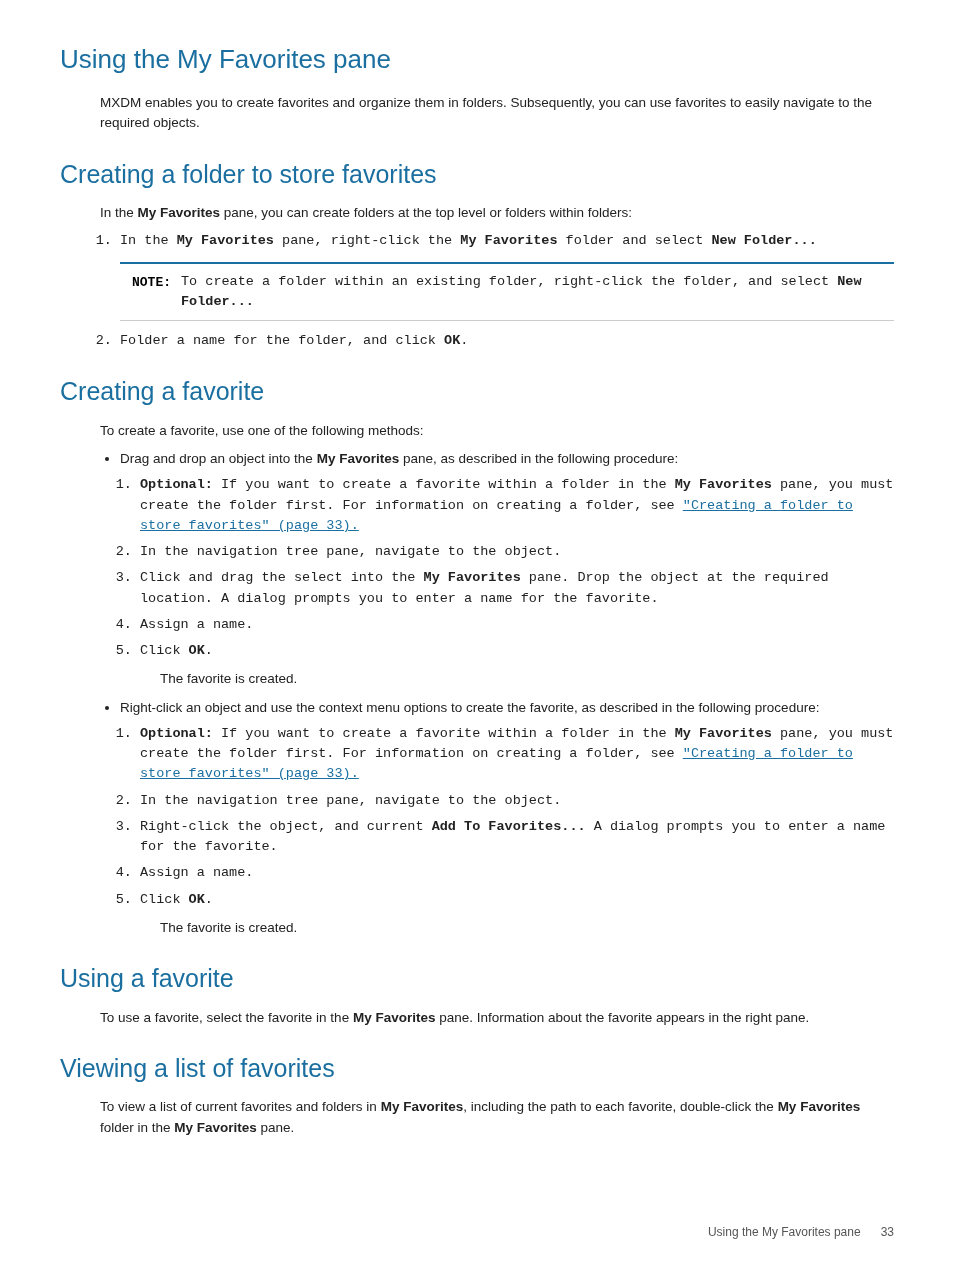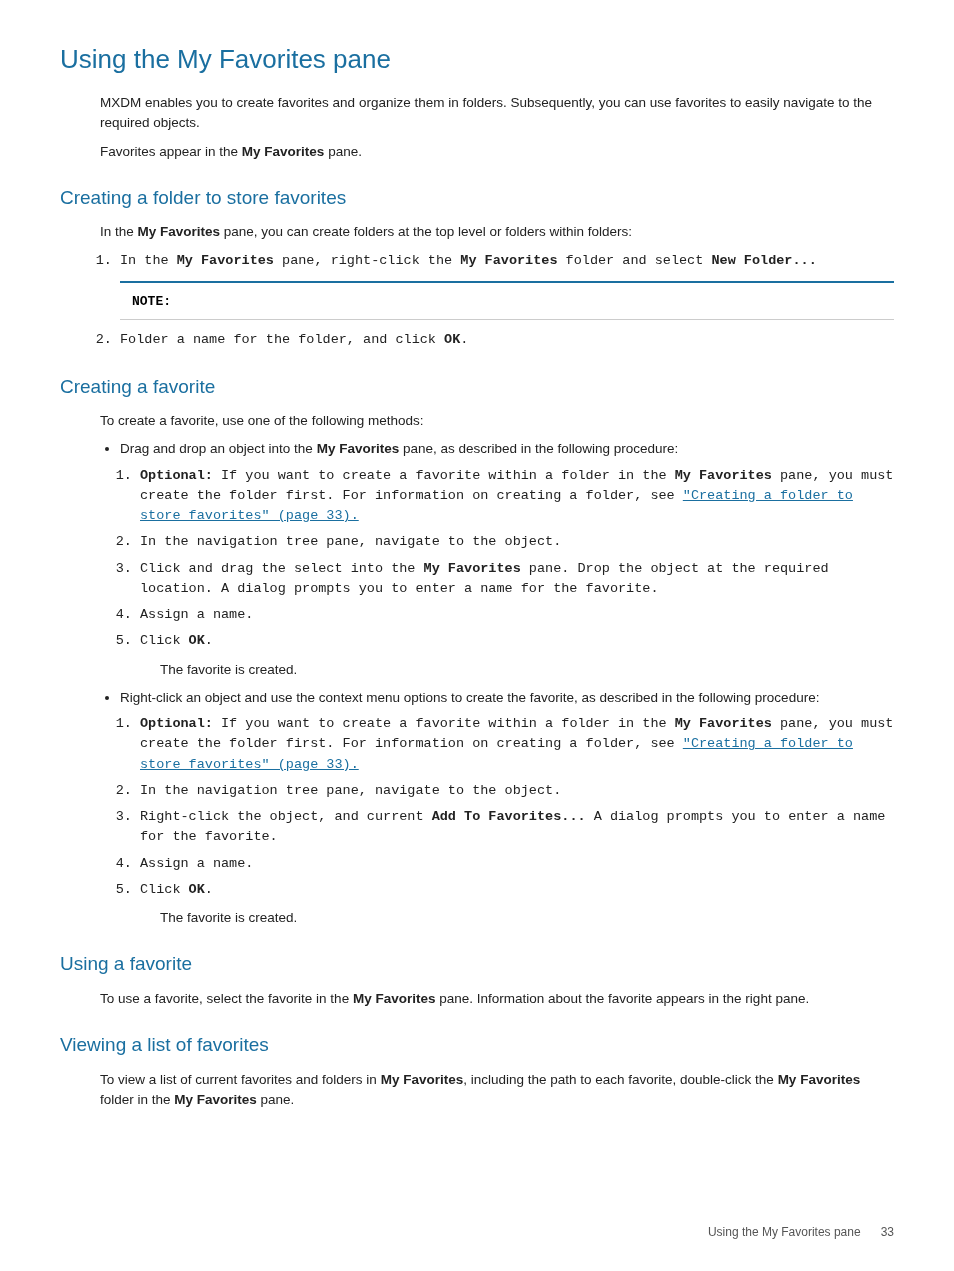--- a/index.html
+++ b/index.html
@@ -15,21 +15,21 @@
     }
 
     h1.page-title {
       font-size: 26px;
       font-weight: normal;
       color: #1a6fa0;
       margin-bottom: 14px;
     }
 
     h2.section-title {
-      font-size: 19px;
+      font-size: 25px;
       font-weight: normal;
       color: #1a6fa0;
       margin-top: 22px;
       margin-bottom: 10px;
     }
 
     .content-block {
       margin-left: 40px;
     }
 
@@ -114,37 +114,37 @@
   </style>
 </head>
 <body>
 
 <h1 class="page-title">Using the My Favorites pane</h1>
 
 <div class="content-block">
   <p>
     <span>MXDM enables you to create favorites and organize them in folders. Subsequently, you can use favorites to easily navigate to the required objects.</span>
   </p>
-  <p>
-    <span>Favorites appear in the </span><span class="bold">My Favorites</span><span> pane.</span>
-  </p>
 </div>
 
 <h2 class="section-title">Creating a folder to store favorites</h2>
 
 <div class="content-block">
   <p>
     <span>In the </span><span class="bold">My Favorites</span><span> pane, you can create folders at the top level or folders within folders:</span>
   </p>
   <ol>
     <li>
       <span>In the </span><span class="bold">My Favorites</span><span> pane, right-click the </span><span class="bold">My Favorites</span><span> folder and select </span><span class="bold">New Folder...</span>
 
       <div class="note-box">
         <span class="note-label">NOTE:</span>
+        <span class="note-text">
+          <span>To create a folder within an existing folder, right-click the folder, and select </span><span class="bold">New Folder...</span>
+        </span>
       </div>
     </li>
     <li>
       <span>Folder a name for the folder, and click </span><span class="bold">OK</span><span>.</span>
     </li>
   </ol>
 </div>
 
 <h2 class="section-title">Creating a favorite</h2>
 

